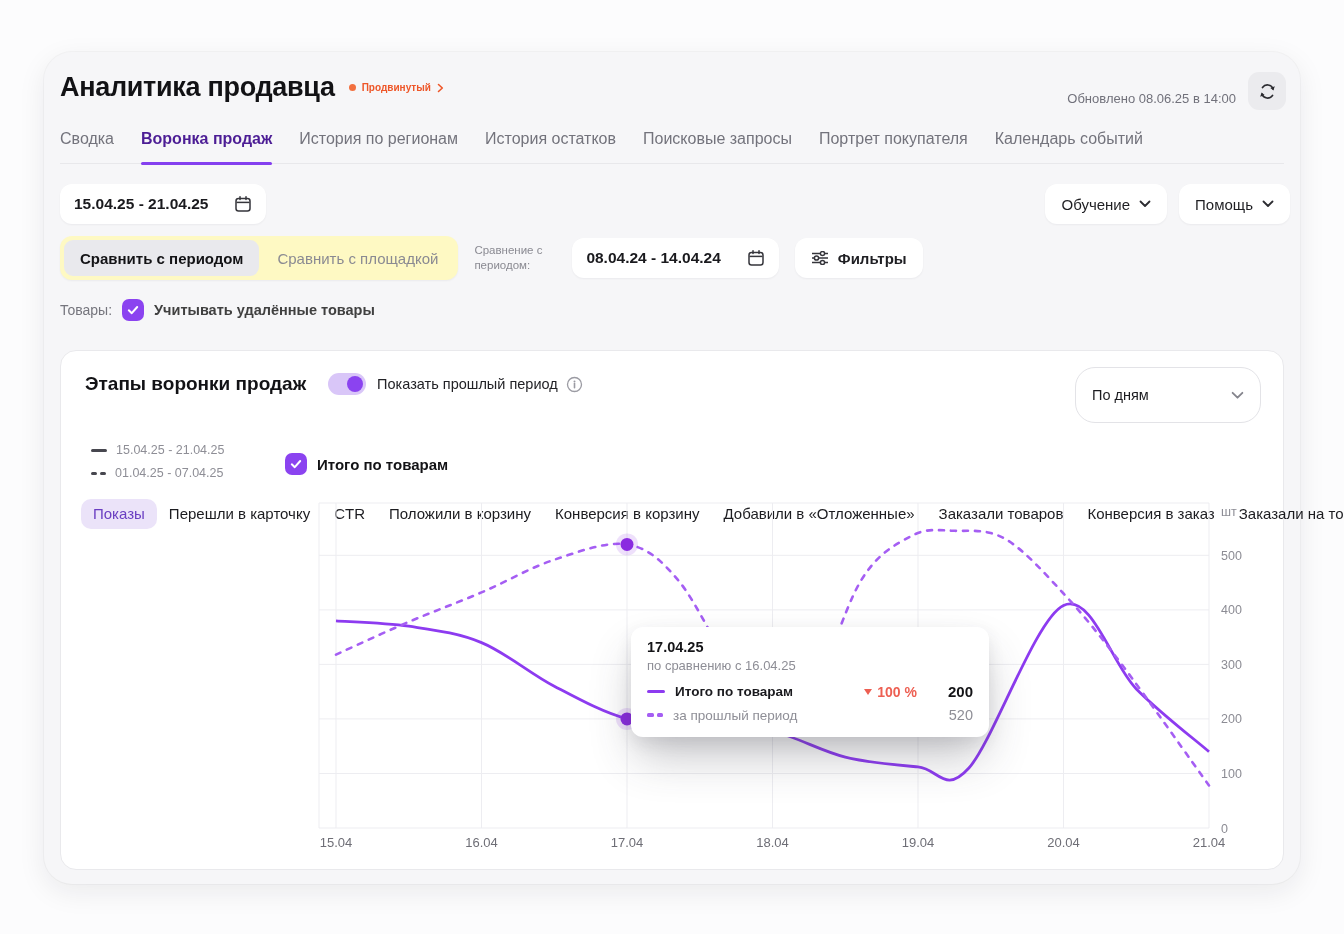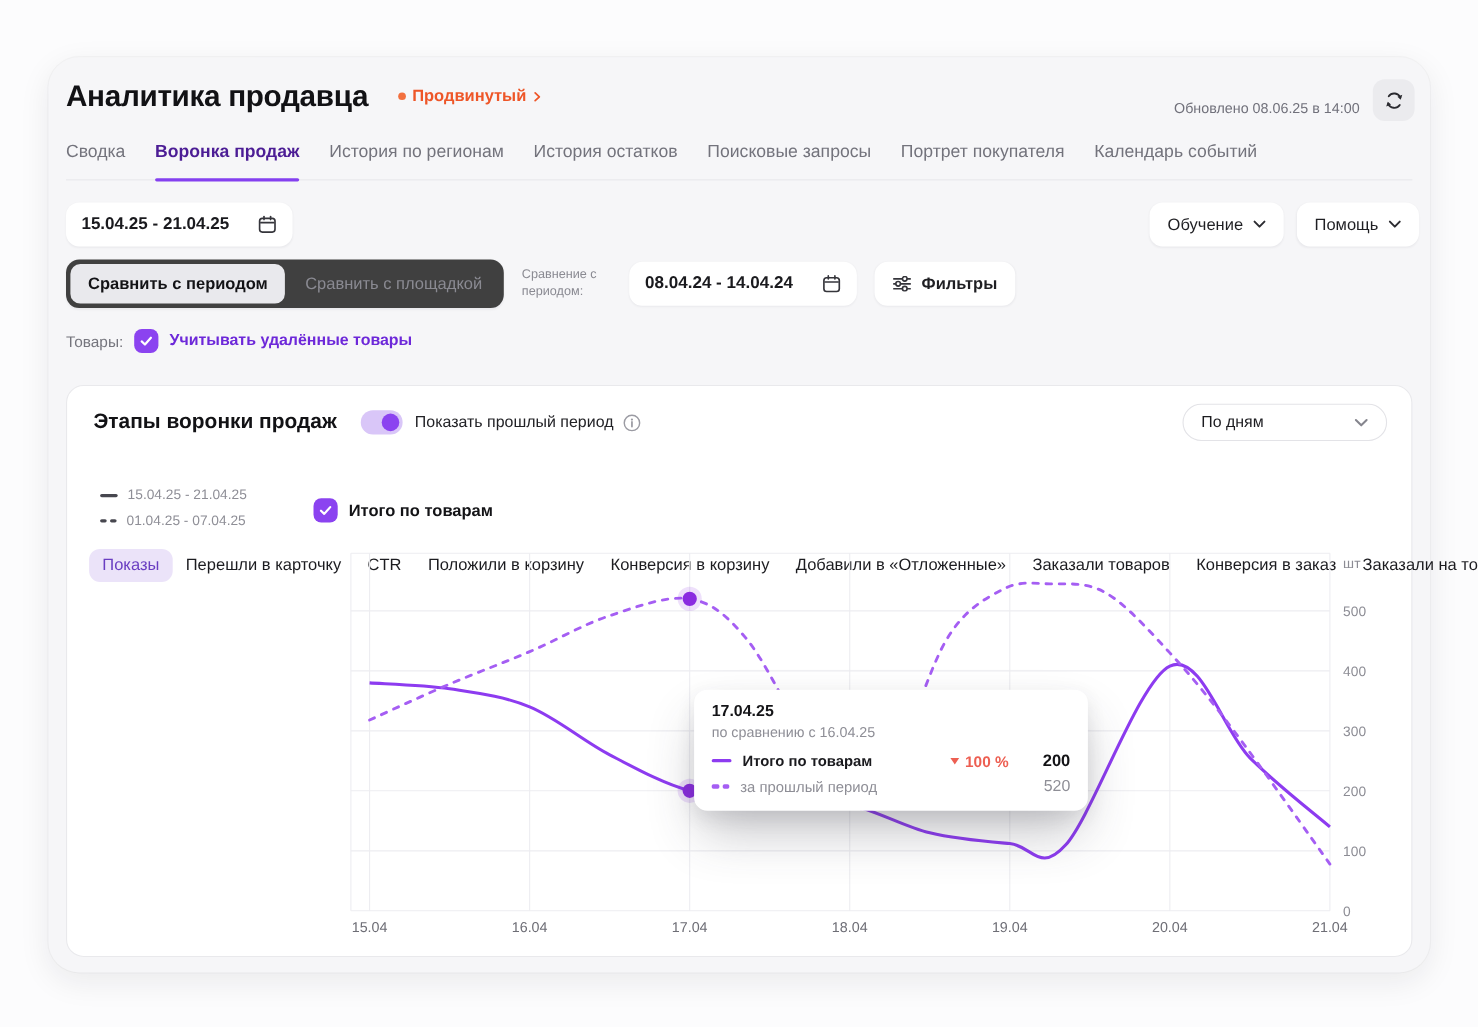--- a/index.html
+++ b/index.html
@@ -1,62 +1,62 @@
 <!DOCTYPE html>
 <html><head>
 <meta charset="utf-8">
 <style>
   html,body{margin:0;padding:0;}
   body{width:1344px;height:934px;background:#fcfcfd;font-family:"Liberation Sans","DejaVu Sans",sans-serif;overflow:hidden;position:relative;color:#131316;}
   .card{position:absolute;left:44px;top:52px;width:1256px;height:832px;background:#f6f6f8;border-radius:28px;box-shadow:0 8px 28px rgba(25,25,35,.08),0 0 0 1px rgba(20,20,30,.03);}
 
   
-  .title-row{position:absolute;left:16px;top:20px;display:flex;align-items:center;gap:27px;justify-content:space-between;}
+  .title-row{position:absolute;left:16px;top:20px;display:flex;align-items:center;gap:14px;justify-content:space-between;}
   .page-title{font-size:27px;font-weight:800;letter-spacing:-.3px;color:#121215;}
   .badge{display:flex;align-items:center;gap:6px;cursor:pointer;}
   .badge .dot{width:7px;height:7px;border-radius:50%;background:#f2703f;}
-  .badge .b-label{font-size:15px;font-weight:700;color:#ee5628;}
+  .badge .b-label{font-size:10px;font-weight:700;color:#ee5628;}
   .updated-row{position:absolute;right:14px;top:20px;display:flex;align-items:center;gap:12px;}
   .updated-text{font-size:13px;color:#71717b;margin-top:15px;}
   .refresh-btn{width:38px;height:38px;border-radius:11px;background:#ebebee;display:flex;align-items:center;justify-content:center;cursor:pointer;}
 
   
   .tabs{position:absolute;left:16px;right:16px;top:78px;display:flex;gap:27px;border-bottom:1px solid #e8e8eb;}
   .tab{font-size:16px;color:#73737c;padding-bottom:15px;position:relative;white-space:nowrap;cursor:pointer;}
   .tab.active{color:#4c1d95;font-weight:700;}
   .tab.active::after{content:'';position:absolute;left:0;right:0;bottom:-2px;height:3px;border-radius:3px;background:#8440ef;}
 
   
   .pill{background:#fff;border-radius:12px;height:40px;display:flex;align-items:center;box-shadow:0 1px 2px rgba(20,20,30,.05);cursor:pointer;box-sizing:border-box;}
   .date-pill{padding:0 14px;gap:26px;font-size:15.5px;font-weight:600;color:#1a1a1e;}
   .menu-pill{padding:0 16px;gap:9px;font-size:15px;font-weight:500;color:#1f1f23;}
   .row1{position:absolute;left:16px;right:10px;top:132px;display:flex;justify-content:space-between;align-items:center;}
   .row1-right{display:flex;gap:12px;}
 
   .row2{position:absolute;left:16px;top:184px;display:flex;align-items:center;gap:16px;}
-  .seg-wrap{background:#404040;border-radius:12px;padding:4px;display:flex;gap:2px;height:44px;box-sizing:border-box;box-shadow:0 1px 2px rgba(20,20,30,.05);}
+  .seg-wrap{background:#fef9c3;border-radius:12px;padding:4px;display:flex;gap:2px;height:44px;box-sizing:border-box;box-shadow:0 1px 2px rgba(20,20,30,.05);}
   .seg{display:flex;align-items:center;padding:0 16px;font-size:15px;font-weight:500;color:#8a8a92;border-radius:9px;cursor:pointer;white-space:nowrap;}
   .seg.active{background:#e9e9ed;color:#131316;font-weight:700;}
   .cmp-caption{font-size:11.5px;line-height:1.3;color:#8a8a92;width:82px;}
   .filters-pill{padding:0 16px;gap:9px;font-size:15px;font-weight:600;color:#1f1f23;justify-content:center;}
 
   .row3{position:absolute;left:16px;top:246px;display:flex;align-items:center;gap:10px;height:24px;}
   .row3-label{font-size:14px;color:#75757d;}
   .checkbox{width:22px;height:22px;border-radius:7px;background:#8b43f0;display:flex;align-items:center;justify-content:center;cursor:pointer;flex:none;}
-  .cb-label{font-size:14.5px;font-weight:700;color:#6d28d9;}
+  .cb-label{font-size:14.5px;font-weight:700;color:#404040;}
 
   
   .funnel-card{position:absolute;left:16px;right:16px;top:298px;bottom:14px;background:#fff;border:1px solid #e9e9ec;border-radius:16px;box-sizing:border-box;}
   .fc-header{position:absolute;left:24px;top:22px;display:flex;align-items:center;}
   .fc-title{font-size:19px;font-weight:800;color:#121215;}
   .toggle{width:38px;height:22px;border-radius:11px;background:#d9c6f8;position:relative;margin-left:22px;cursor:pointer;flex:none;}
   .toggle::after{content:'';position:absolute;right:3px;top:3px;width:16px;height:16px;border-radius:50%;background:#8b43f0;}
   .toggle-label{font-size:14.5px;font-weight:500;color:#222226;margin-left:11px;}
   .info-icon{margin-left:8px;display:flex;cursor:pointer;}
-  .granularity{position:absolute;right:22px;top:16px;width:186px;height:34px;border:1px solid #e3e3e7;border-radius:20px;display:flex;align-items:center;justify-content:space-between;padding:0 16px;box-sizing:border-box;font-size:14.5px;color:#1c1c20;cursor:pointer;background:#fff;}
+  .granularity{position:absolute;right:22px;top:16px;width:186px;height:56px;border:1px solid #e3e3e7;border-radius:20px;display:flex;align-items:center;justify-content:space-between;padding:0 16px;box-sizing:border-box;font-size:14.5px;color:#1c1c20;cursor:pointer;background:#fff;}
 
   .legend{position:absolute;left:30px;top:92px;display:flex;flex-direction:column;gap:9px;}
   .legend-row{display:flex;align-items:center;gap:9px;font-size:12.5px;color:#8e8e96;}
   .sw-solid{width:16px;height:3px;border-radius:2px;background:#47474f;}
   .sw-dashed{display:flex;gap:3px;}
   .sw-dashed i{width:6px;height:3px;border-radius:1.5px;background:#47474f;}
 
   .total-cb{position:absolute;left:224px;top:102px;display:flex;align-items:center;gap:10px;}
   .total-cb .cb-label{font-size:15px;font-weight:700;color:#131316;}
 

